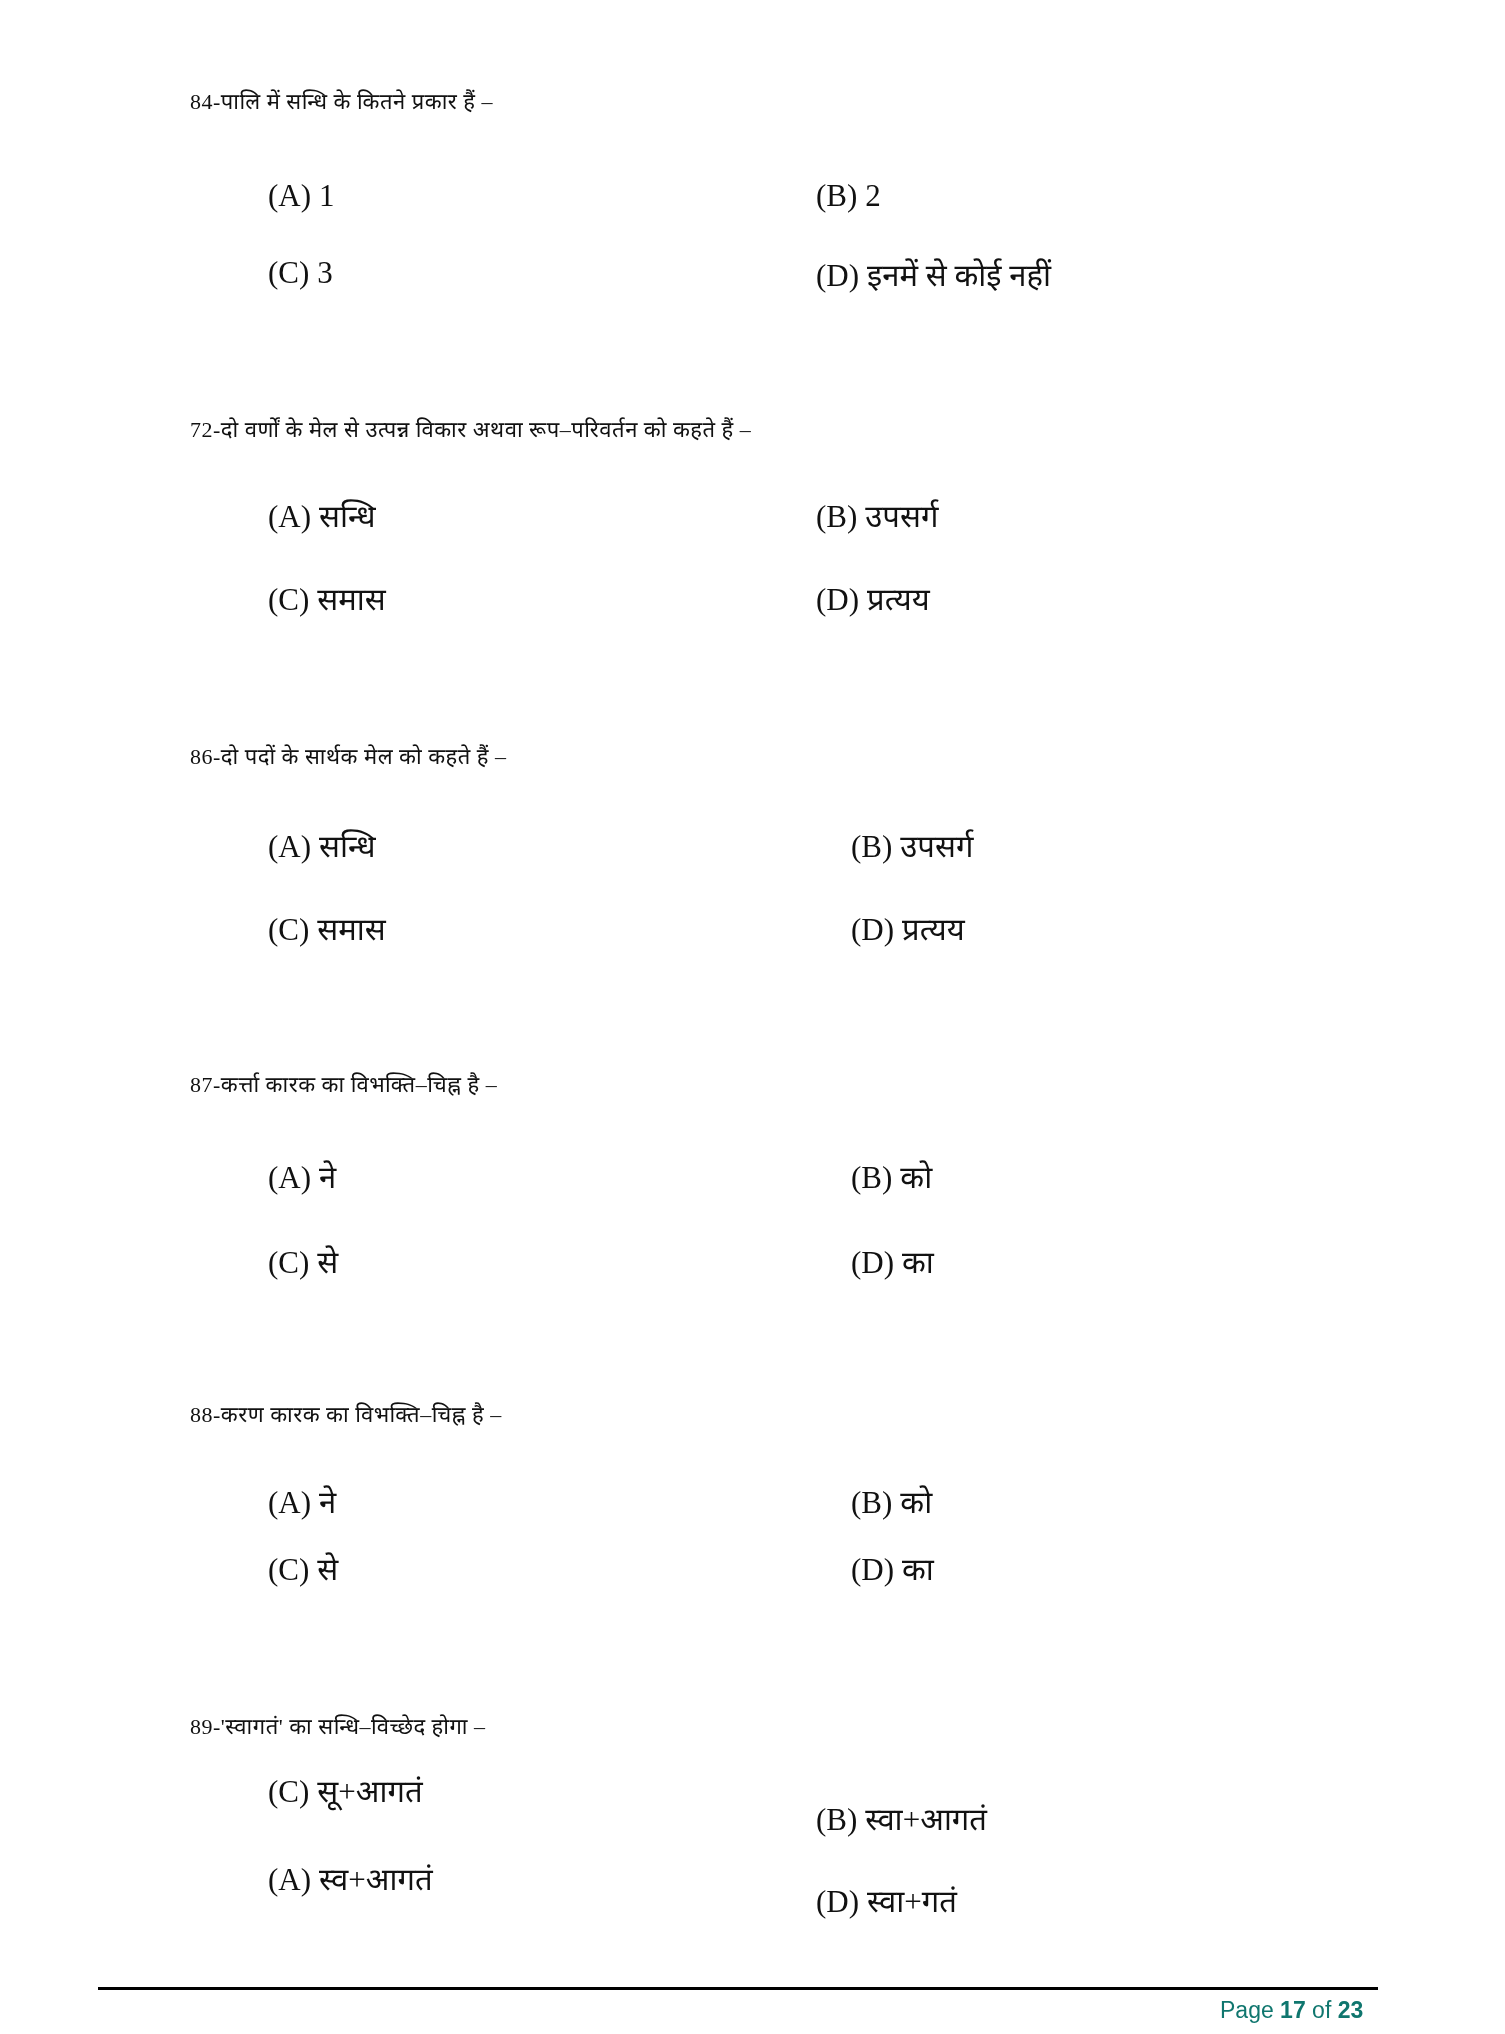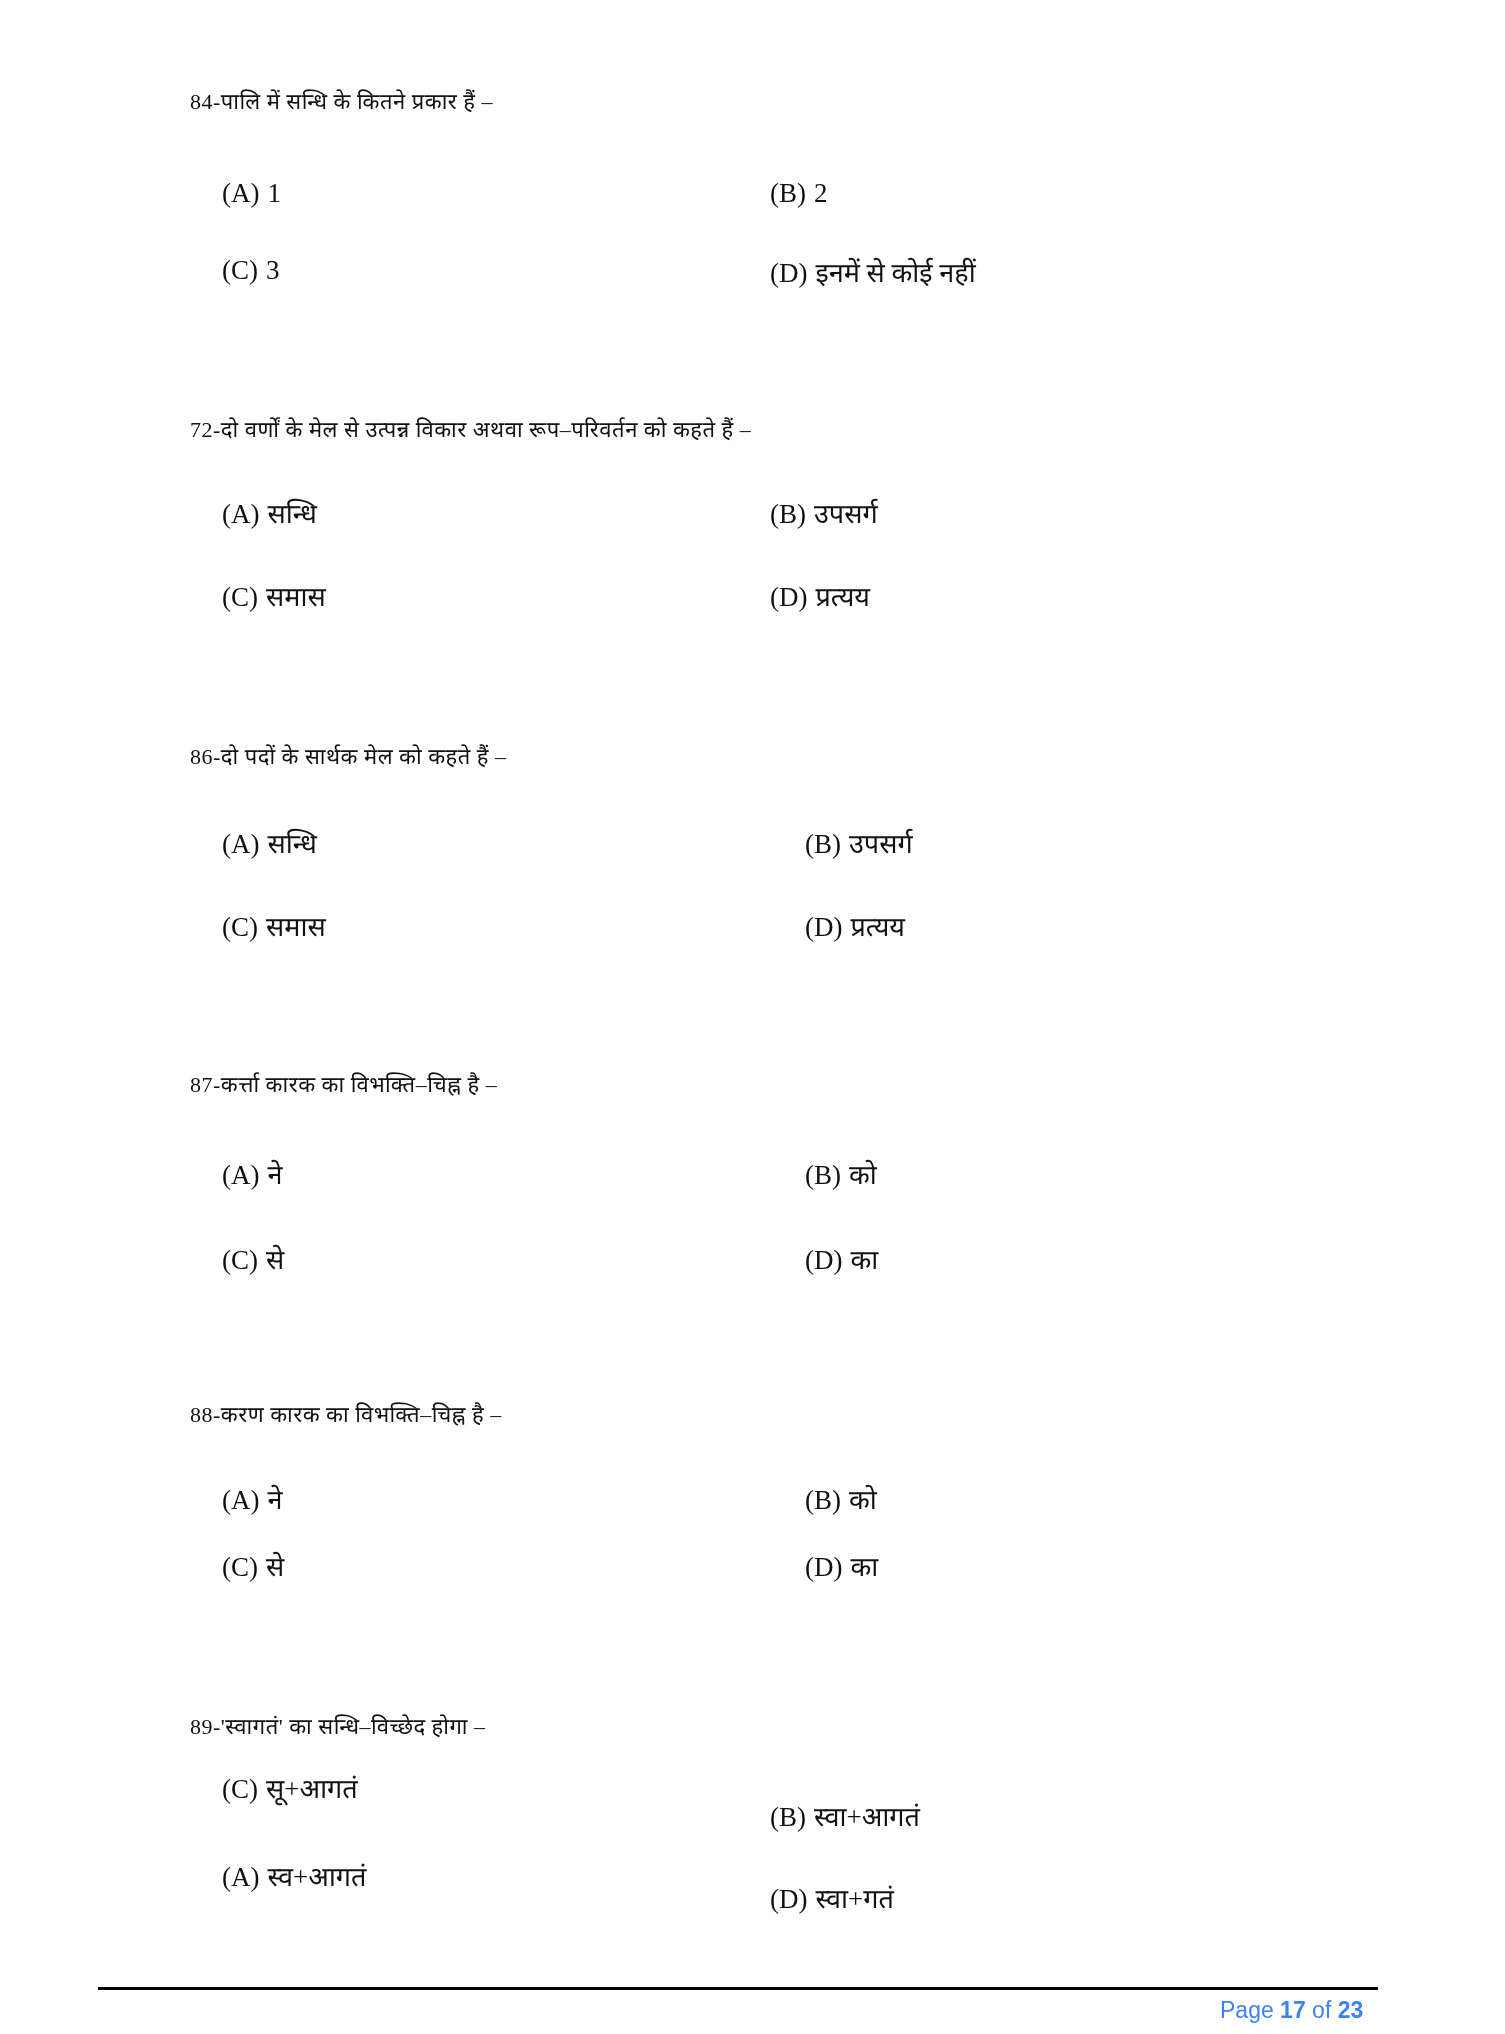--- a/index.html
+++ b/index.html
@@ -1,23 +1,23 @@
 <!DOCTYPE html>
 <html><head>
 <meta charset="utf-8">
 <style>
   html, body { margin: 0; padding: 0; background: #ffffff; }
   body { width: 1505px; height: 2034px; position: relative; overflow: hidden;
          font-family: "Liberation Serif", "DejaVu Serif", serif; color: #111; }
   .q { position: absolute; left: 190px; font-size: 22px; line-height: 1; white-space: nowrap; letter-spacing: 0.5px; }
-  .opt { position: absolute; font-size: 27px; line-height: 1; white-space: nowrap; }
+  .opt { position: absolute; font-size: 31px; line-height: 1; white-space: nowrap; margin-left: 46px; }
   .opt .lbl { margin-right: 8px; }
   .footer-line { position: absolute; left: 98px; top: 1987px; width: 1280px; height: 3px; background: #000; }
   .page-no { position: absolute; left: 1220px; top: 1999px; font-family: "Liberation Sans", "DejaVu Sans", sans-serif;
-             font-size: 23px; line-height: 1; color: #3b82f6; white-space: nowrap; }
+             font-size: 23px; line-height: 1; color: #0f766e; white-space: nowrap; }
   .page-no b { font-weight: bold; }
 </style>
 </head>
 <body>
 
 <div class="q" style="top:91px">84-पालि में सन्धि के कितने प्रकार हैं –</div>
 <div class="opt" style="left:222px; top:180px"><span class="lbl">(A)</span><span>1</span></div>
 <div class="opt" style="left:770px; top:180px"><span class="lbl">(B)</span><span>2</span></div>
 <div class="opt" style="left:222px; top:257px"><span class="lbl">(C)</span><span>3</span></div>
 <div class="opt" style="left:770px; top:260px"><span class="lbl">(D)</span><span>इनमें से कोई नहीं</span></div>

